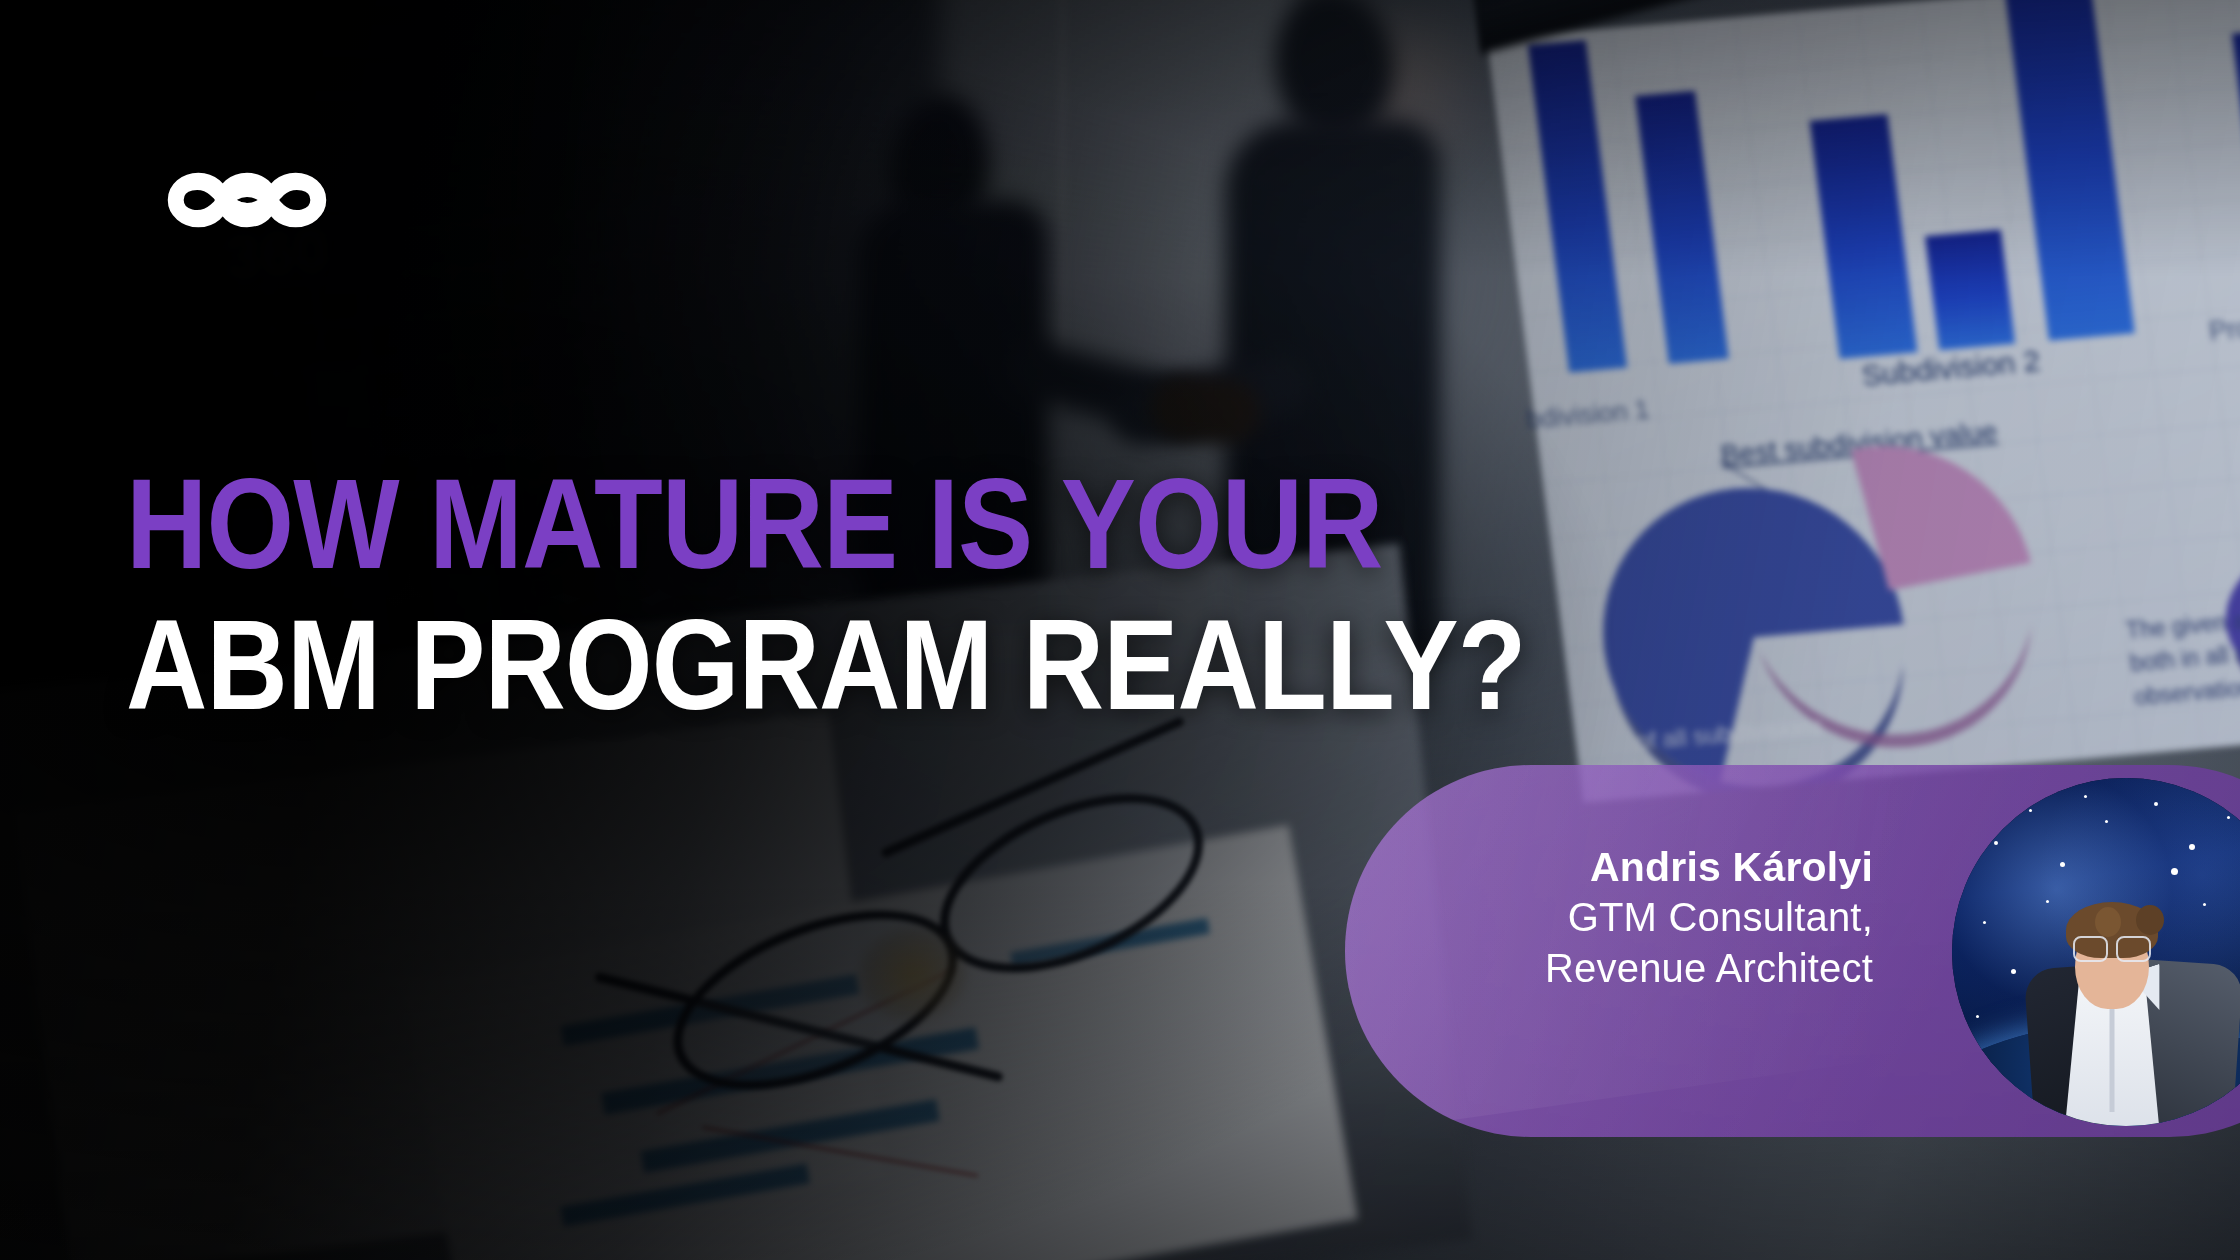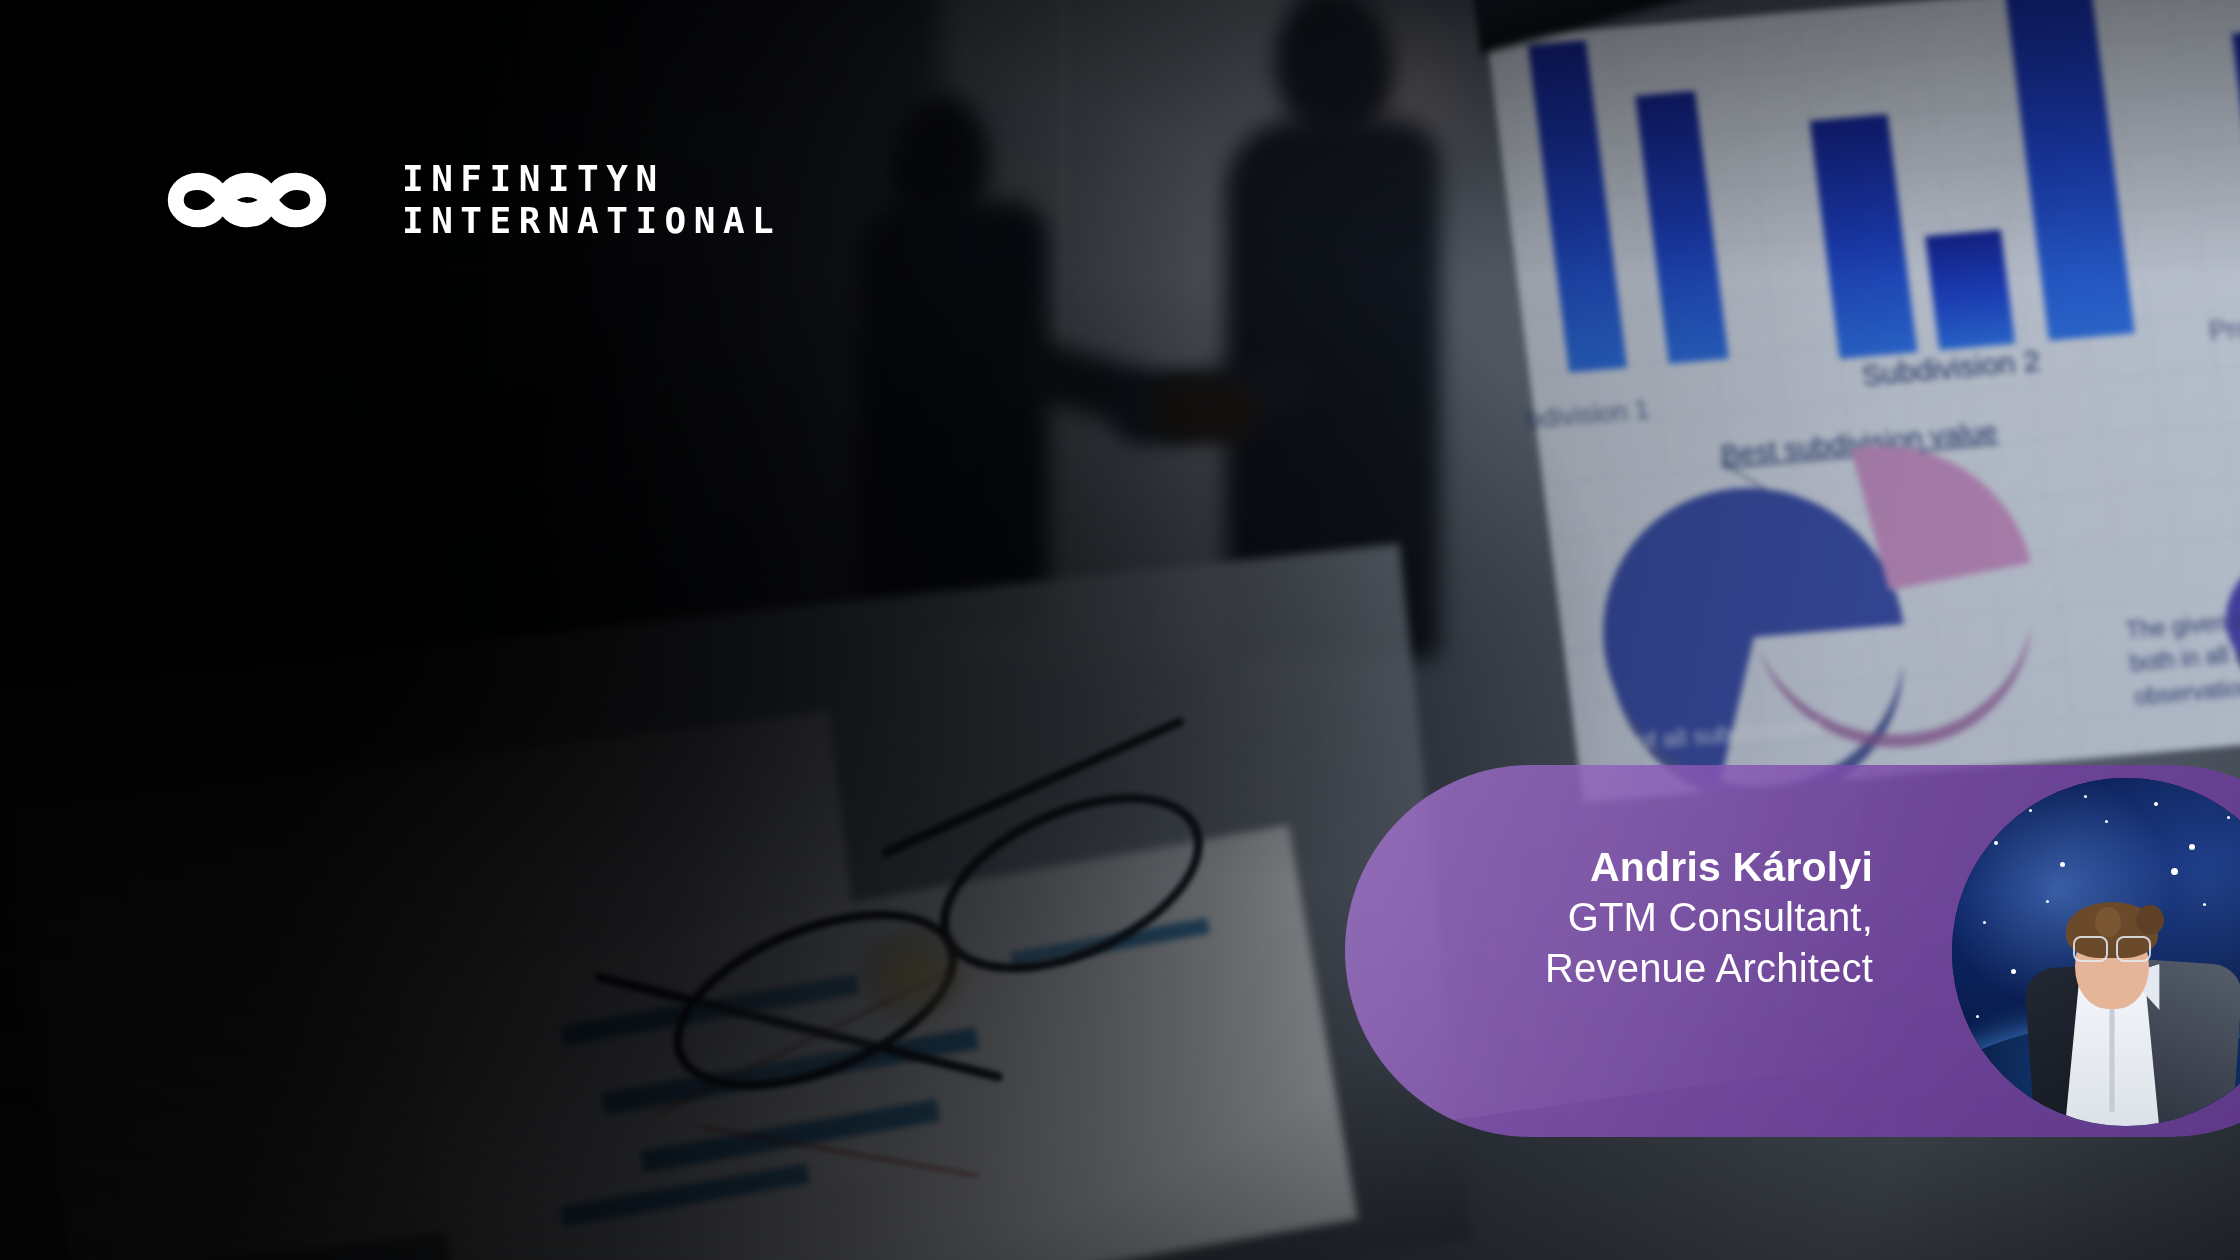--- a/index.html
+++ b/index.html
@@ -496,24 +496,26 @@
                  C112 38, 106 50, 92 62
                  C76 76, 46 72, 46 50 Z"></path>
         <path d="M92 38 C106 50, 112 62, 130 62"></path>
       </g>
       <g fill="none" stroke="#ffffff" stroke-width="17" stroke-linecap="round">
         <ellipse cx="72" cy="50" rx="28" ry="24"></ellipse>
         <ellipse cx="130" cy="50" rx="28" ry="24"></ellipse>
         <ellipse cx="188" cy="50" rx="28" ry="24"></ellipse>
       </g>
     </svg>
-    <div class="logo-text">INFINITYN
-INTERNATIONAL</div>
   </div>
 
+  <div class="headline">
+    <div class="hl-line hl-1">HOW MATURE IS YOUR</div>
+    <div class="hl-line hl-2">ABM PROGRAM REALLY?</div>
+  </div>
 
   <div class="speaker-card">
     <div class="card-sheen"></div>
 
     <div class="speaker-text">
       <div class="sp-name">Andris Károlyi</div>
       <div class="sp-role">GTM Consultant,</div>
       <div class="sp-role">Revenue Architect</div>
     </div>
 

